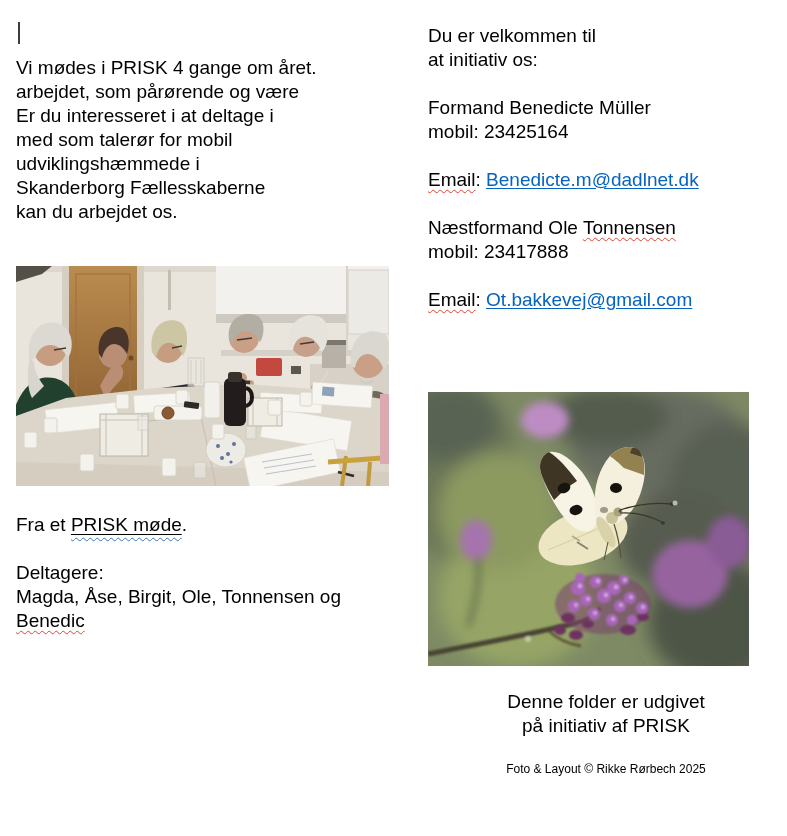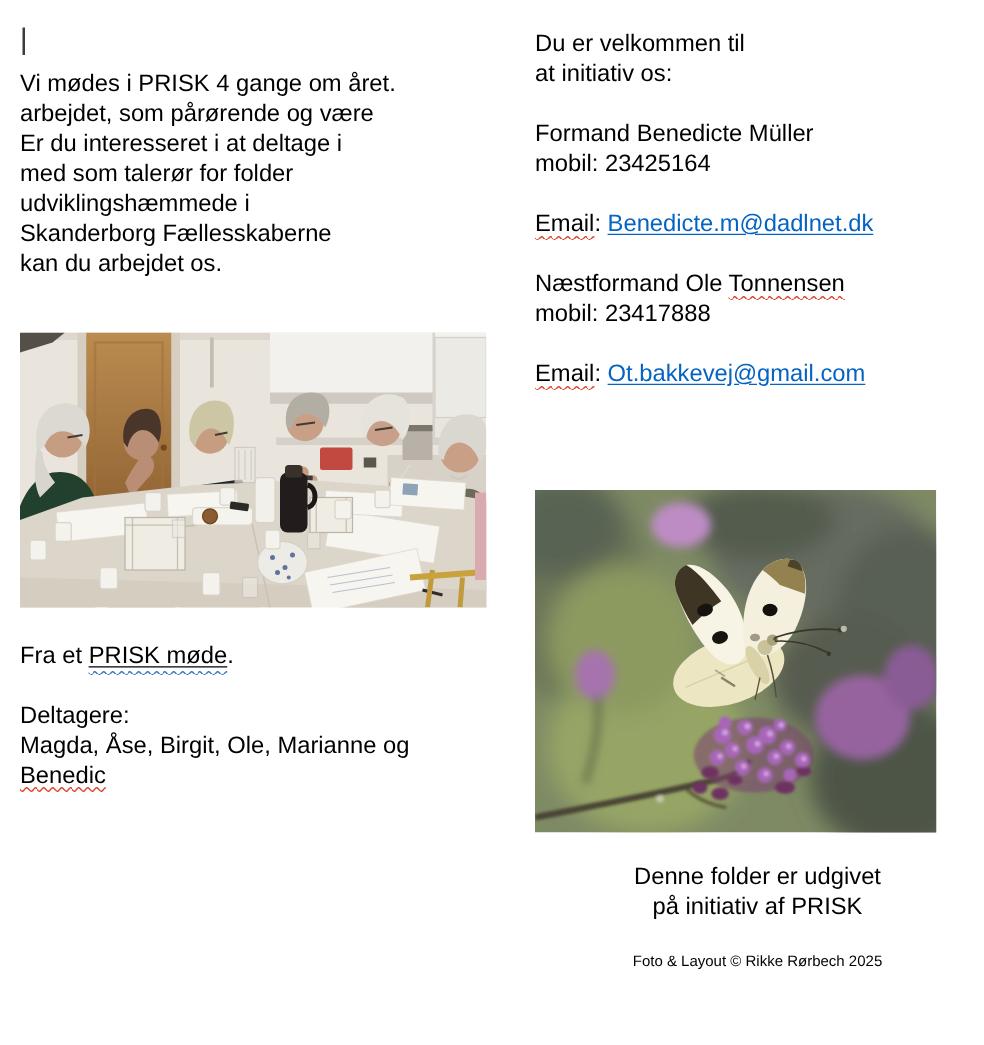--- a/index.html
+++ b/index.html
@@ -26,21 +26,21 @@
 <body>
 
 <div class="page">
 
   <div class="caret"></div>
 
   <div class="abs t" style="left:16px;top:44px;margin-top:12px;">
     <div>Vi mødes i PRISK 4 gange om året.</div>
     <div>arbejdet, som pårørende og være</div>
     <div>Er du interesseret i at deltage i</div>
-    <div>med som talerør for folder</div>
+    <div>med som talerør for mobil</div>
     <div>udviklingshæmmede i</div>
     <div>Skanderborg Fællesskaberne</div>
     <div>kan du arbejdet os.</div>
   </div>
 
   <div class="abs" style="left:16px;top:266px;width:373px;height:220px;" role="img" aria-label="Seks deltagere omkring et mødebord med kaffe og papirer">
     <svg width="373" height="220" viewBox="0 0 373 220">
       <defs>
         <linearGradient id="doorG" x1="0" y1="0" x2="0" y2="1">
           <stop offset="0" stop-color="#bb8c50"></stop>
@@ -202,21 +202,21 @@
       </g>
     </svg>
   </div>
 
   <div class="abs t" style="left:16px;top:513px;">
     <span>Fra et </span><span class="gram"><span class="u">PRISK møde</span></span><span>.</span>
   </div>
 
   <div class="abs t" style="left:16px;top:561px;">
     <div>Deltagere:</div>
-    <div>Magda, Åse, Birgit, Ole, Marianne og</div>
+    <div>Magda, Åse, Birgit, Ole, Tonnensen og</div>
     <div><span class="sp">Benedic</span></div>
   </div>
 
   <div class="abs t" style="left:428px;top:24px;">
     <div class="para">
       <div>Du er velkommen til</div>
       <div>at initiativ os:</div>
     </div>
     <div class="para">
       <div>Formand Benedicte Müller</div>

